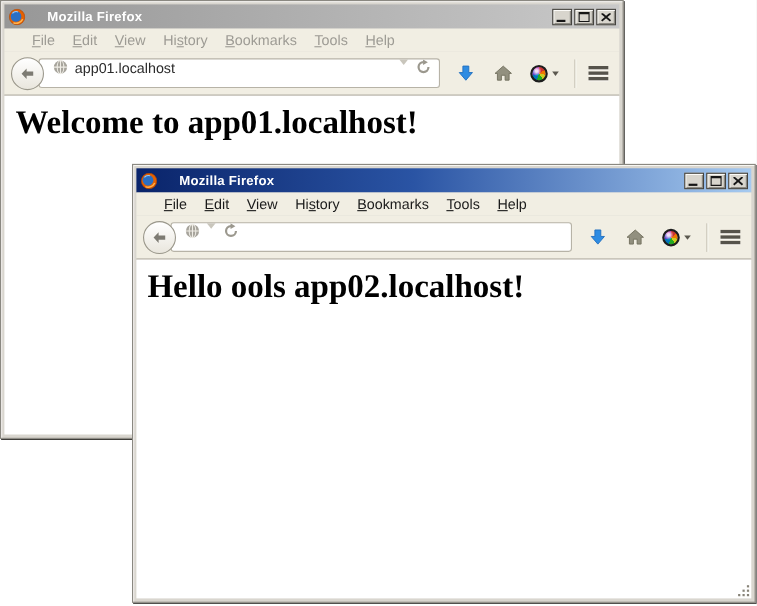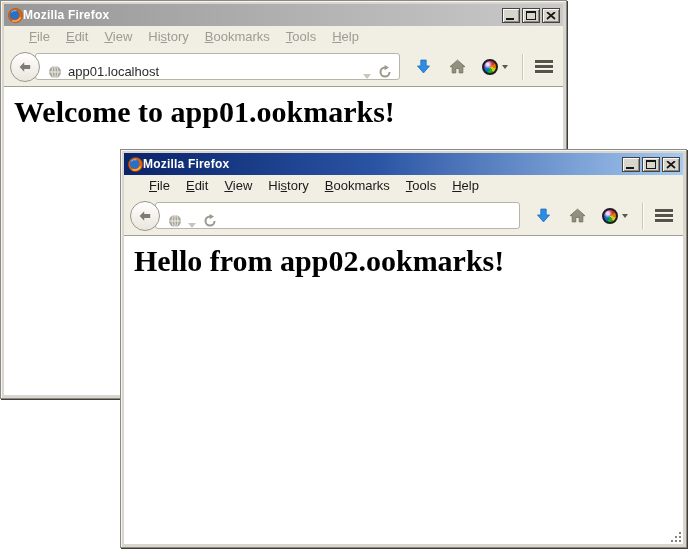--- a/index.html
+++ b/index.html
@@ -14,21 +14,21 @@
     position:absolute; width:567px; height:399px;
     background:var(--window_frame,#d9d6cf);
     border:1px solid #8a8881;
     box-shadow: inset 1px 1px 0 #f7f6f2, 1px 1px 0 #3f3e3a;
     padding:3px; display:flex; flex-direction:column;
   }
   .win-app01 { left:0; top:0; z-index:1; }
   .win-app02 { left:120px; top:149px; z-index:2; }
 
   .titlebar {
-    flex:0 0 22px; display:flex; align-items:center; gap:0;
+    flex:0 0 22px; display:flex; align-items:center; gap:20px;
     padding:0 3px 0 4px; user-select:none;
   }
   .window.active .titlebar {
     background:linear-gradient(to right,
       var(--active_titlebar_start,#0a246a),
       #2a54a4 45%,
       var(--active_titlebar_end,#a6caf0));
   }
   .window.inactive .titlebar {
     background:linear-gradient(to right,
@@ -69,21 +69,21 @@
   }
   .back-button {
     width:30px; height:30px; border-radius:50%; flex:0 0 30px;
     border:1px solid #9a978b;
     background:linear-gradient(#ffffff,#e9e6dd);
     display:flex; align-items:center; justify-content:center; z-index:2;
   }
   .urlbar {
     flex:1; height:27px; margin-left:-5px; z-index:1;
     background:#fff; border:1px solid #b7b3a7; border-radius:3px;
-    display:flex; align-items:flex-end; gap:6px; padding:0 6px 0 12px;
+    display:flex; align-items:flex-start; gap:6px; padding:0 6px 0 12px;
   }
   .url-input {
     flex:1; min-width:0; border:none; outline:none; background:transparent;
     font:13px "Liberation Sans", sans-serif; color:#2b2b2b; padding:0;
   }
   .caret-down-lg { width:0; height:0; border-left:4.5px solid transparent;
     border-right:4.5px solid transparent; border-top:5.5px solid #c9c6bc; }
   .reload-button { display:flex; align-items:center; padding:0 1px; background:none; border:none; }
 
   .toolbtn { background:none; border:none; padding:0; display:flex; align-items:center; }
@@ -196,21 +196,21 @@
     </button>
     <span class="toolbar-separator"></span>
     <button class="toolbtn hamburger">
       <span class="bar"></span>
       <span class="bar"></span>
       <span class="bar"></span>
     </button>
   </div>
 
   <div class="content">
-    <h1>Welcome to app01.ookmarks!</h1>
+    <h1>Welcome to app01.localhost!</h1>
   </div>
 </div>
 
 <div class="window active win-app02">
   <div class="titlebar">
     <svg class="fx-icon" viewBox="0 0 16 16">
       <circle cx="8" cy="8" r="7.5" fill="#e66000"></circle>
       <circle cx="8" cy="8" r="7.5" fill="none" stroke="#b34700" stroke-width="0.6"></circle>
       <circle cx="7" cy="7.4" r="5.2" fill="#2a6fc4"></circle>
       <path d="M3.5 4.5 q2 -2.5 5.5 -1.5" stroke="#9ecbf2" stroke-width="1" fill="none"></path>
@@ -278,21 +278,21 @@
     </button>
     <span class="toolbar-separator"></span>
     <button class="toolbtn hamburger">
       <span class="bar"></span>
       <span class="bar"></span>
       <span class="bar"></span>
     </button>
   </div>
 
   <div class="content">
-    <h1>Hello from app02.ookmarks!</h1>
+    <h1>Hello ools app02.localhost!</h1>
   </div>
 
   <div class="grip">
     <span class="dot d1"></span>
     <span class="dot d2"></span>
     <span class="dot d3"></span>
     <span class="dot d4"></span>
     <span class="dot d5"></span>
     <span class="dot d6"></span>
   </div>

